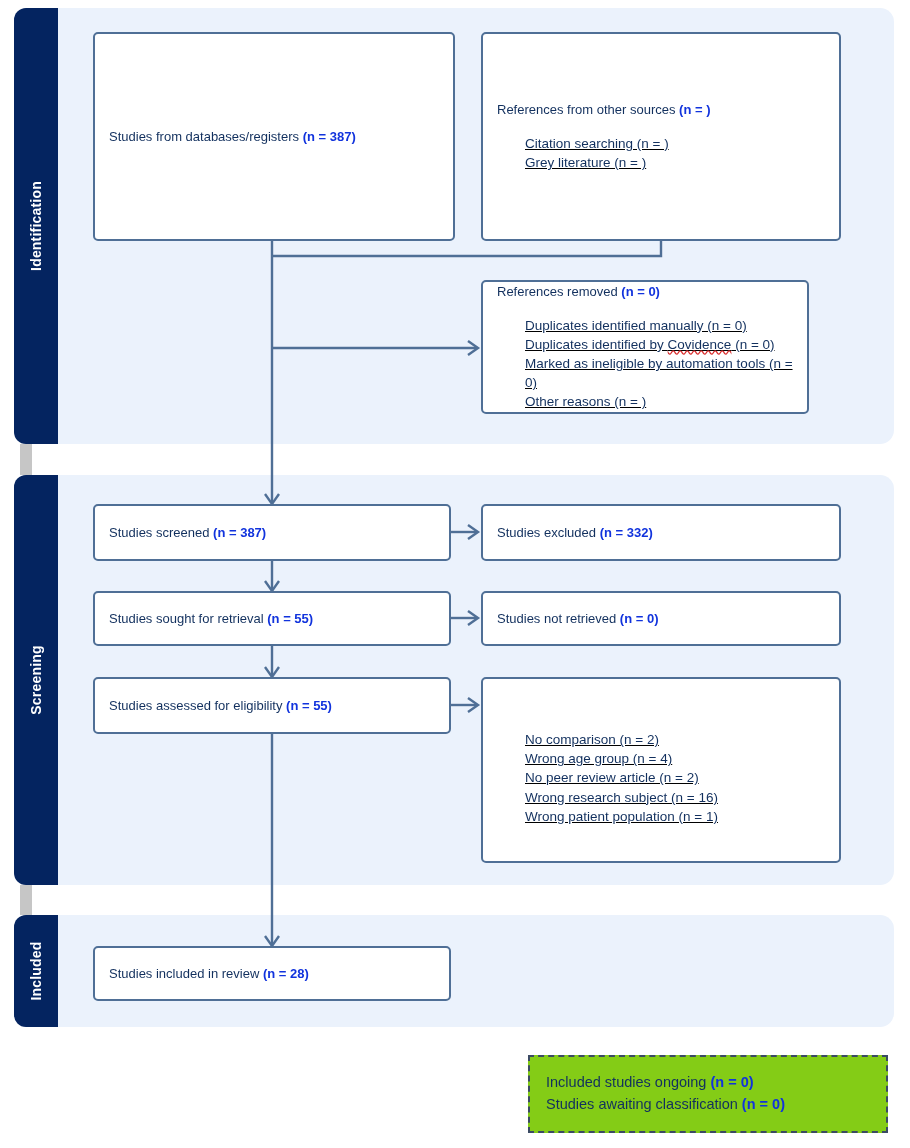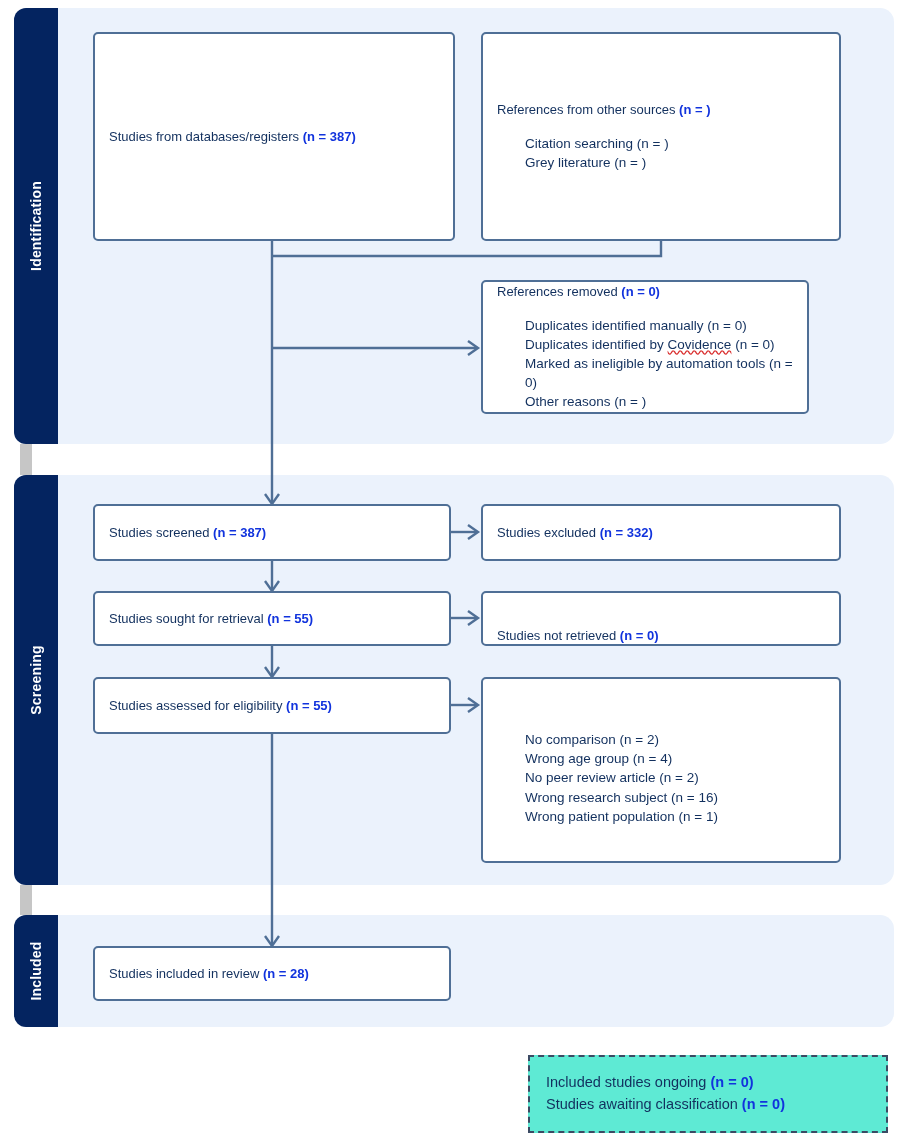--- a/index.html
+++ b/index.html
@@ -80,52 +80,53 @@
     line-height: 1.32;
   }
   .n-val {
     color: #1133dd;
     font-weight: bold;
   }
   .sub-list {
     margin: 16px 0 0 0;
     padding: 0;
     list-style: none;
+    text-decoration: underline;
   }
   .sub-list li {
     font-size: 13.5px;
     color: #12305e;
     line-height: 1.42;
     padding-left: 28px;
   }
   .spellcheck {
     text-decoration: underline wavy #d92b2b;
     text-decoration-skip-ink: none;
   }
 
   
   #box-databases   { left: 93px;  top: 32px;  width: 362px; height: 209px; }
   #box-other-src   { left: 481px; top: 32px;  width: 360px; height: 209px; }
   #box-removed     { left: 481px; top: 280px; width: 328px; height: 134px; }
   #box-screened    { left: 93px;  top: 504px; width: 358px; height: 57px; justify-content: flex-end; }
   #box-excluded-1  { left: 481px; top: 504px; width: 360px; height: 57px; }
   #box-sought      { left: 93px;  top: 591px; width: 358px; height: 55px; }
-  #box-notretr     { left: 481px; top: 591px; width: 360px; height: 55px; align-items: flex-end; }
+  #box-notretr     { left: 481px; top: 591px; width: 360px; height: 55px; }
   #box-assessed    { left: 93px;  top: 677px; width: 358px; height: 57px; }
   #box-excluded-2  { left: 481px; top: 677px; width: 360px; height: 186px; }
   #box-included    { left: 93px;  top: 946px; width: 358px; height: 55px; }
 
   #box-ongoing {
     position: absolute;
     left: 528px;
     top: 1055px;
     width: 360px;
     height: 78px;
     box-sizing: border-box;
-    background: #5eead4;
+    background: #84cc16;
     border: 2px dashed #3b4a63;
     display: flex;
     align-items: center;
     padding: 0 16px;
   }
   #box-ongoing .box-title { font-size: 14.5px; line-height: 1.5; }
 
   
   #connectors {
     position: absolute;

